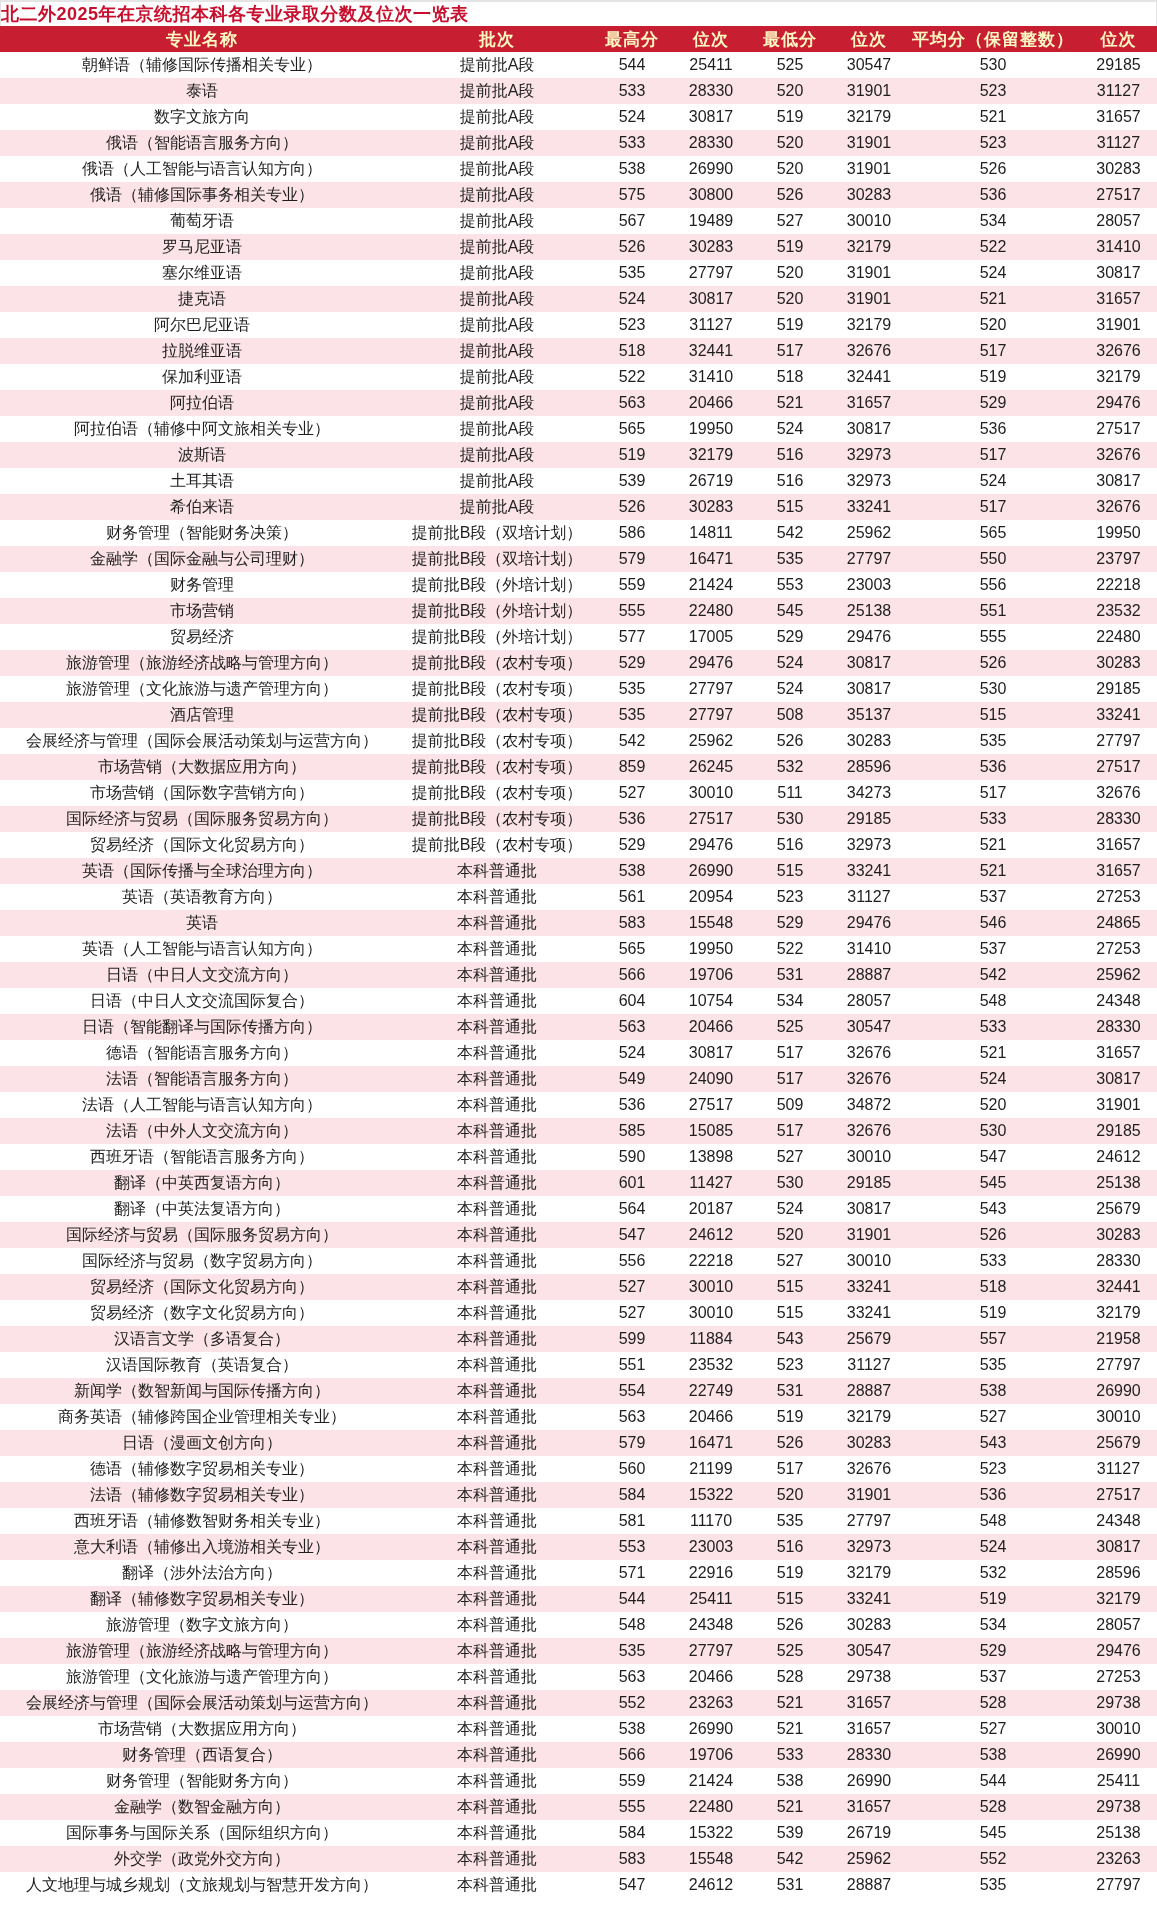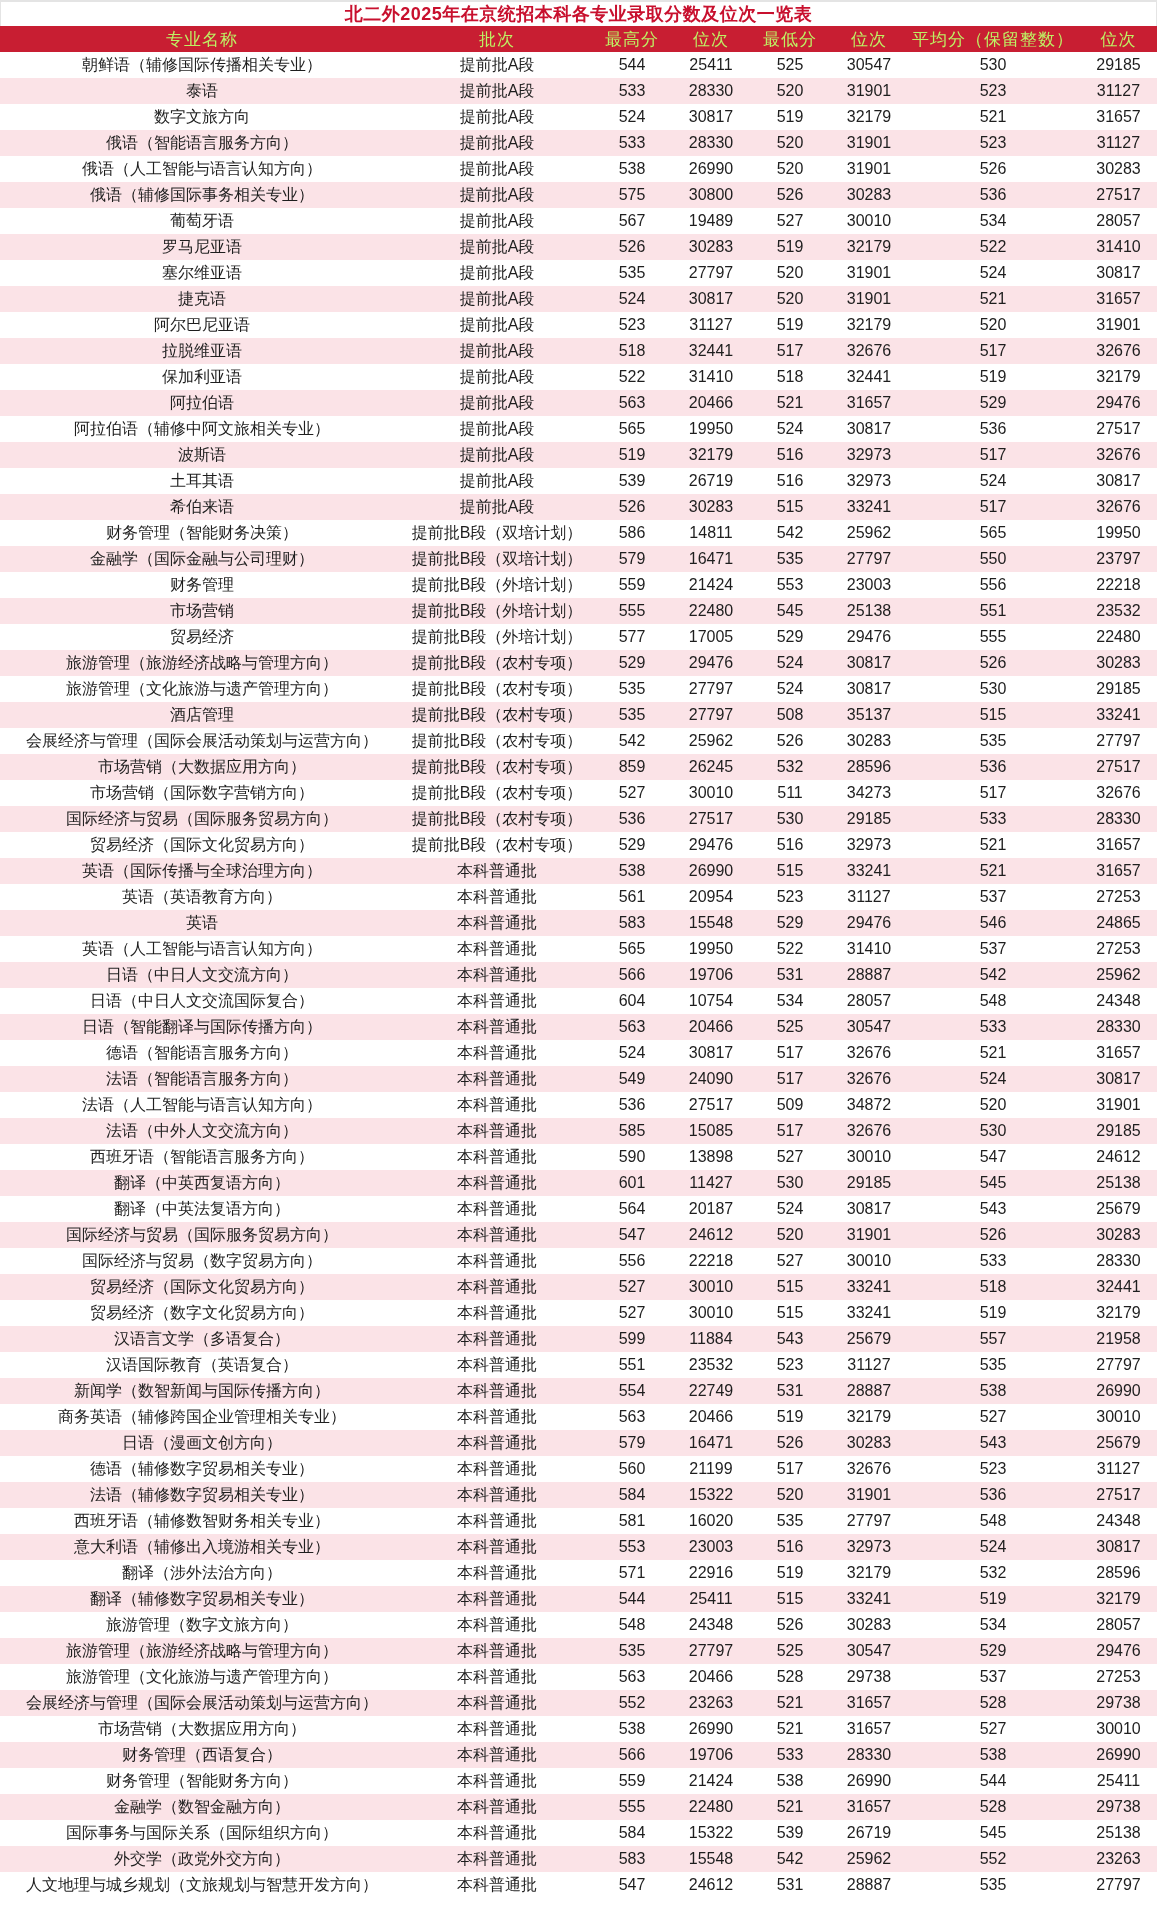--- a/index.html
+++ b/index.html
@@ -13,21 +13,21 @@
       --stripe: #fbe3e7;
       --title-color: #c8102e;
     }
     .sheet { width: 1157px; position: relative; }
     .title-bar {
       height: 24px;
       border-top: 2px solid #e4e4e4;
       border-left: 1px solid #e4e4e4;
       border-right: 1px solid #e4e4e4;
       box-sizing: content-box;
-      text-align: center;
+      text-align: left;
       line-height: 24px;
       font-size: 18px;
       font-weight: bold;
       color: var(--title-color);
       white-space: nowrap;
       overflow: hidden;
       letter-spacing: 0.5px;
     }
     table.scores {
       width: 1157px;
@@ -37,22 +37,22 @@
     table.scores th, table.scores td {
       height: 26px;
       padding: 0;
       text-align: center;
       vertical-align: middle;
       white-space: nowrap;
       overflow: hidden;
     }
     table.scores thead tr { background: var(--accent); }
     table.scores th {
-      color: #bef264;
-      font-weight: normal;
+      color: #fef9c3;
+      font-weight: bold;
       font-size: 17px;
       letter-spacing: 1px;
       text-align: center;
     }
     table.scores td { font-size: 16px; line-height: 26px; }
     table.scores tbody tr:nth-child(even) { background: var(--stripe); }
     table.scores tbody tr:nth-child(odd) { background: #ffffff; }
     col.c-major { width: 404px; }
     col.c-batch { width: 186px; }
     col.c-max { width: 84px; }
@@ -649,21 +649,21 @@
     <td>15322</td>
     <td>520</td>
     <td>31901</td>
     <td>536</td>
     <td>27517</td>
   </tr>
         <tr>
     <td>西班牙语（辅修数智财务相关专业）</td>
     <td>本科普通批</td>
     <td>581</td>
-    <td>16020</td>
+    <td>11170</td>
     <td>535</td>
     <td>27797</td>
     <td>548</td>
     <td>24348</td>
   </tr>
         <tr>
     <td>意大利语（辅修出入境游相关专业）</td>
     <td>本科普通批</td>
     <td>553</td>
     <td>23003</td>

